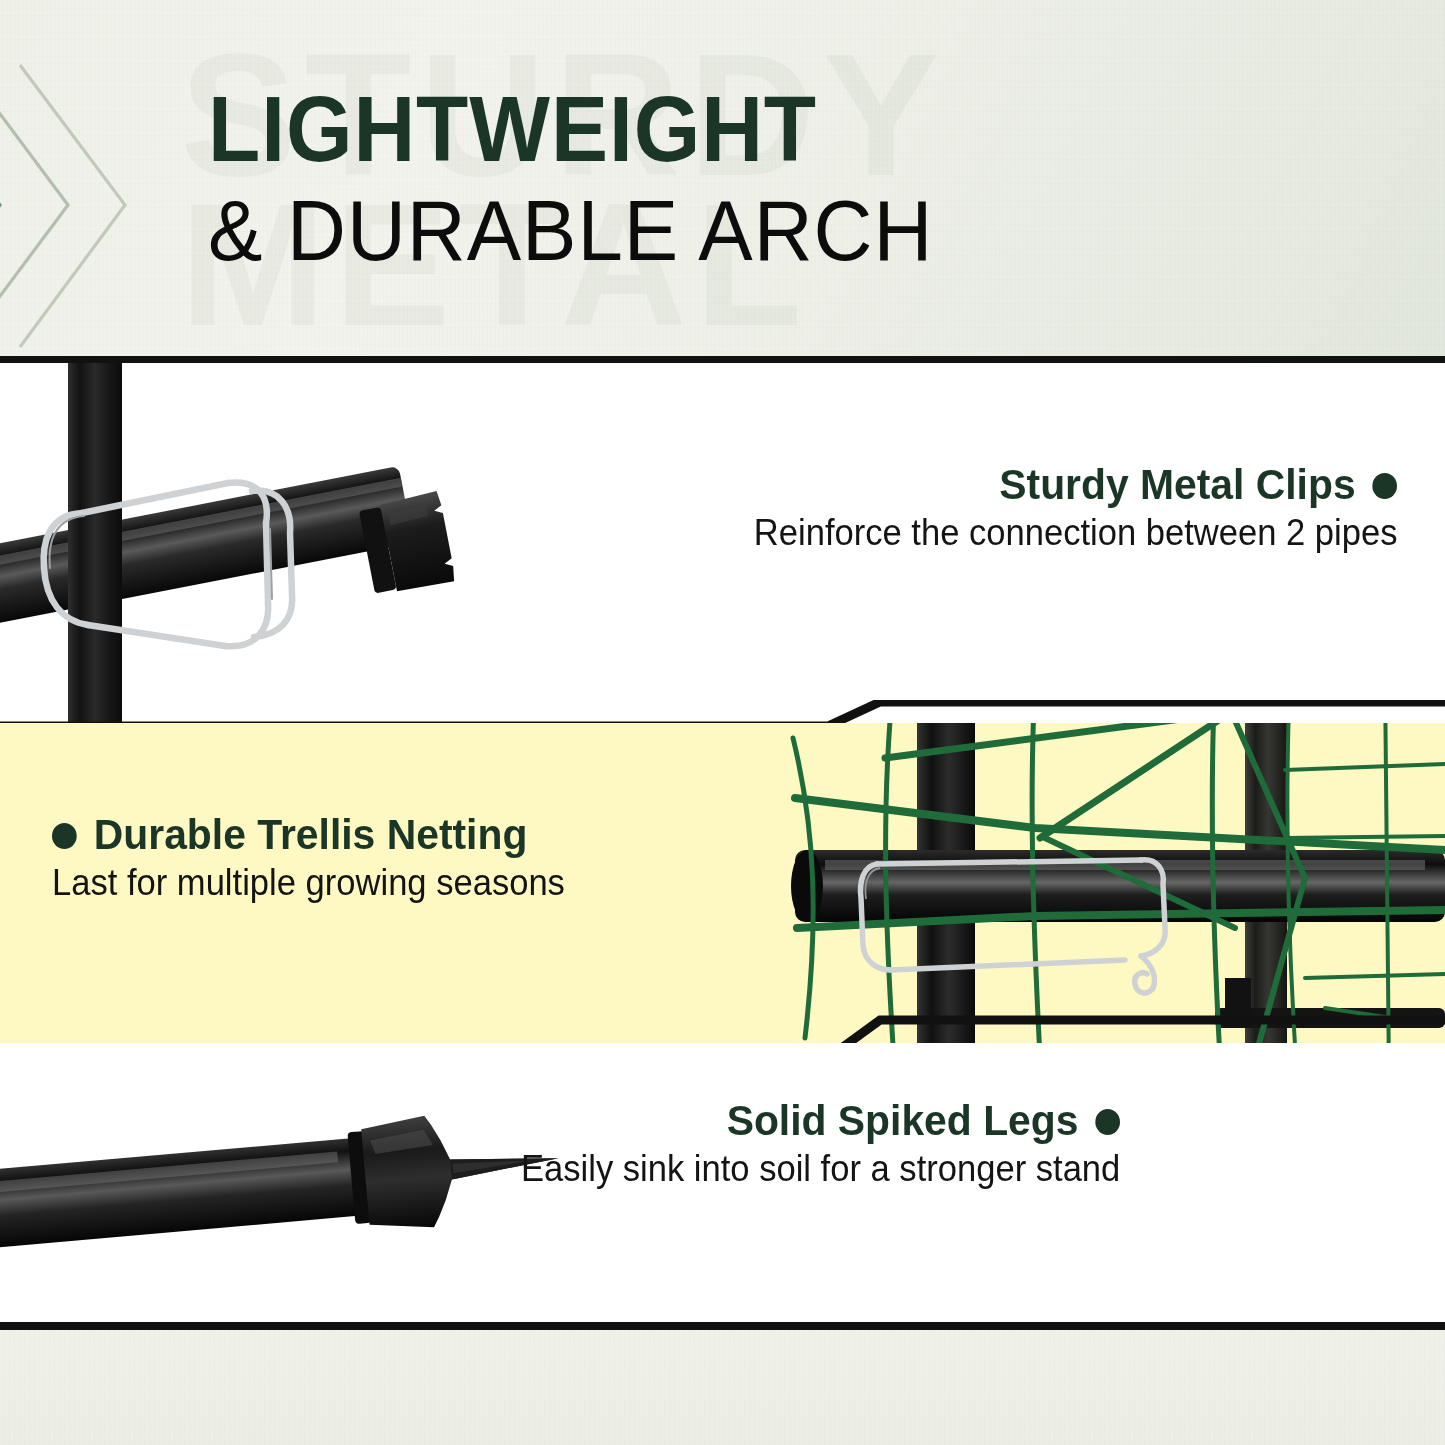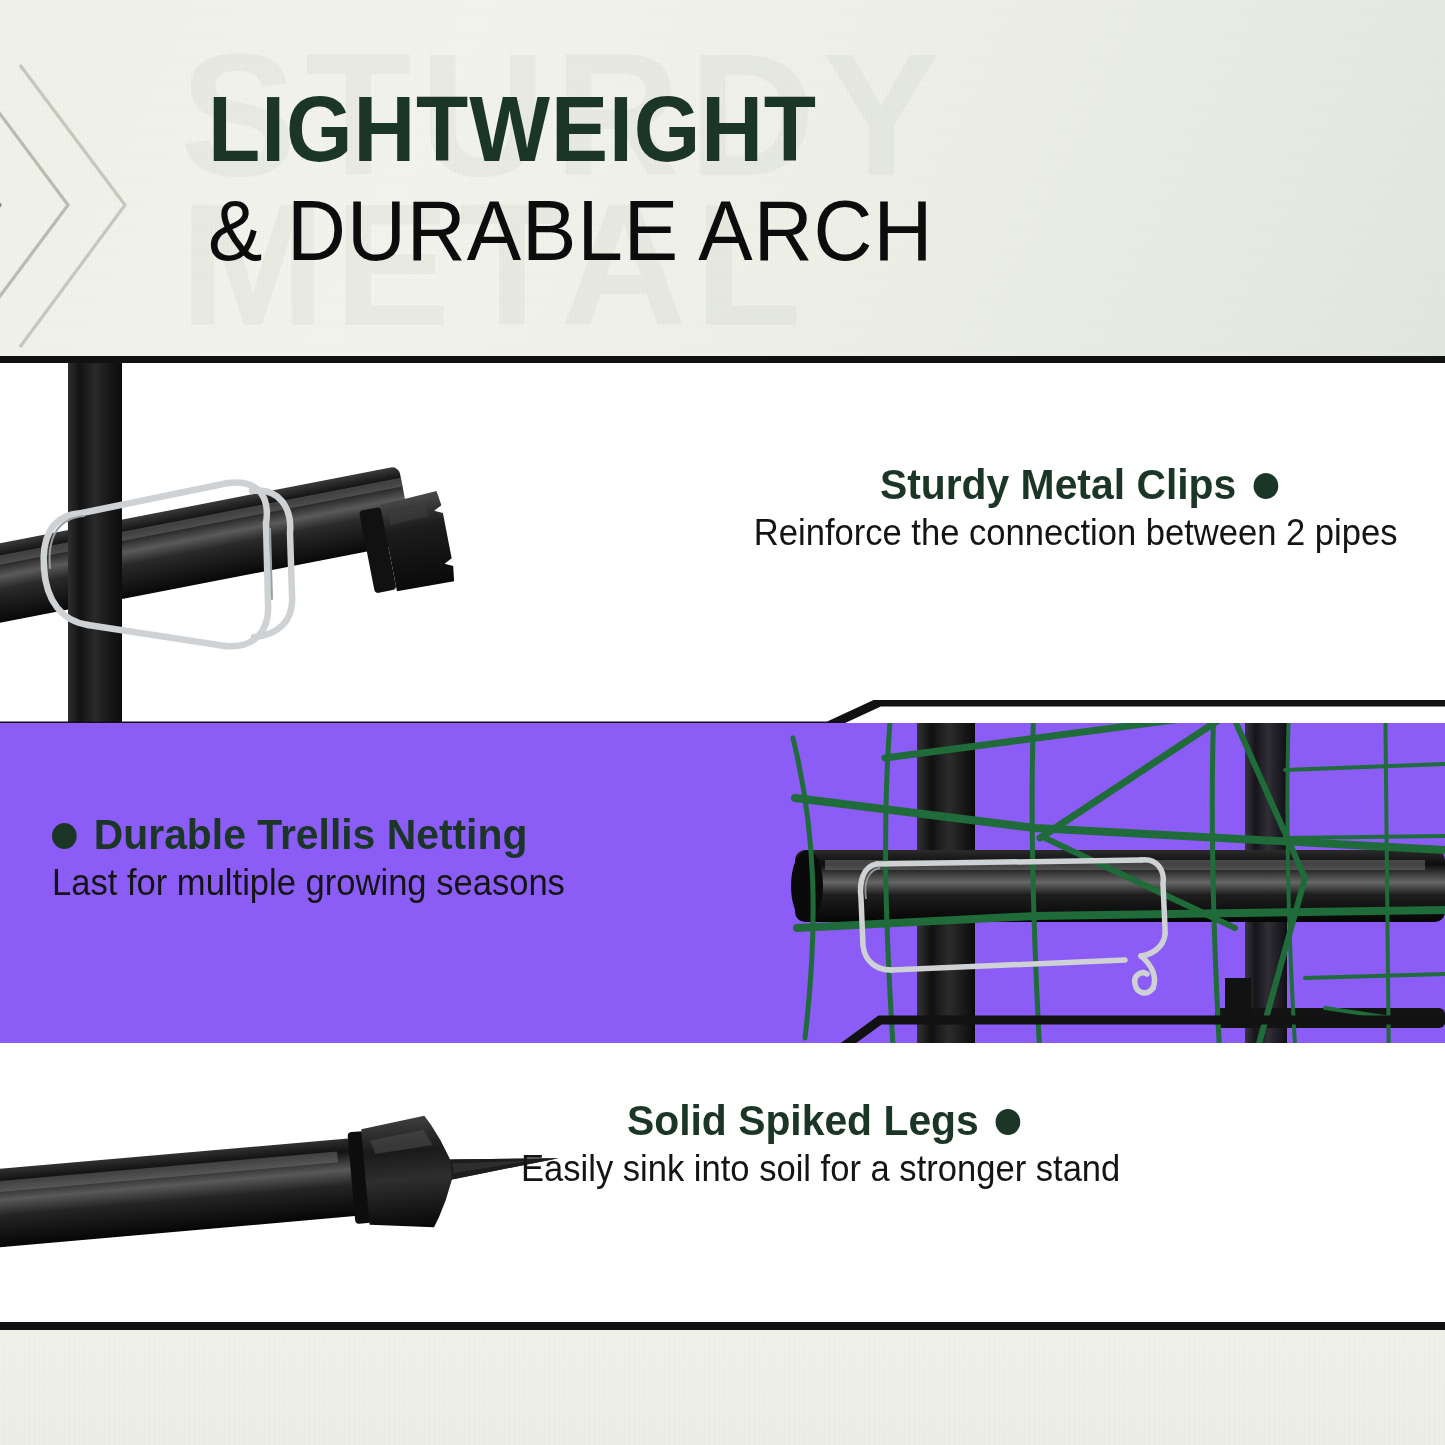--- a/index.html
+++ b/index.html
@@ -54,32 +54,32 @@
   .row1 .photo{position:absolute;left:-30px;top:0;width:640px;height:360px;}
   .callout{position:absolute;}
   .co-title{
     font-size:43px;line-height:50px;font-weight:700;color:#1b3527;white-space:nowrap;
     transform:scaleX(0.95);
   }
   .co-sub{
     font-size:36px;line-height:48px;font-weight:400;color:#141414;white-space:nowrap;
     transform:scaleX(0.96);
   }
-  .co-right{text-align:center;transform-origin:right top;}
+  .co-right{text-align:right;transform-origin:right top;}
   .co-left{text-align:left;transform-origin:left top;}
   .co-right .co-title,.co-right .co-sub{transform-origin:right top;}
   .co-left .co-title,.co-left .co-sub{transform-origin:left top;}
   .bullet{
     display:inline-block;width:26px;height:26px;border-radius:50%;
     background:#1b3527;vertical-align:0px;
   }
   .divider{position:absolute;left:0;width:1445px;pointer-events:none;}
 
   
-  .row2{position:absolute;left:0;top:723px;width:1445px;height:320px;background:#8b5cf6;overflow:hidden;}
+  .row2{position:absolute;left:0;top:723px;width:1445px;height:320px;background:#fef9c3;overflow:hidden;}
   .row2 .photo{position:absolute;right:0;top:-45px;width:660px;height:400px;}
 
   
   .row3{position:absolute;left:0;top:1043px;width:1168px;height:282px;background:#ffffff;overflow:hidden;}
   .row3 .photo{position:absolute;left:-40px;top:30px;width:680px;height:230px;}
 
   
   .footer-rule{position:absolute;left:0;top:1322px;width:1445px;height:8px;background:#111111;}
   .footer{
     position:absolute;left:0;top:1330px;width:1445px;height:115px;

